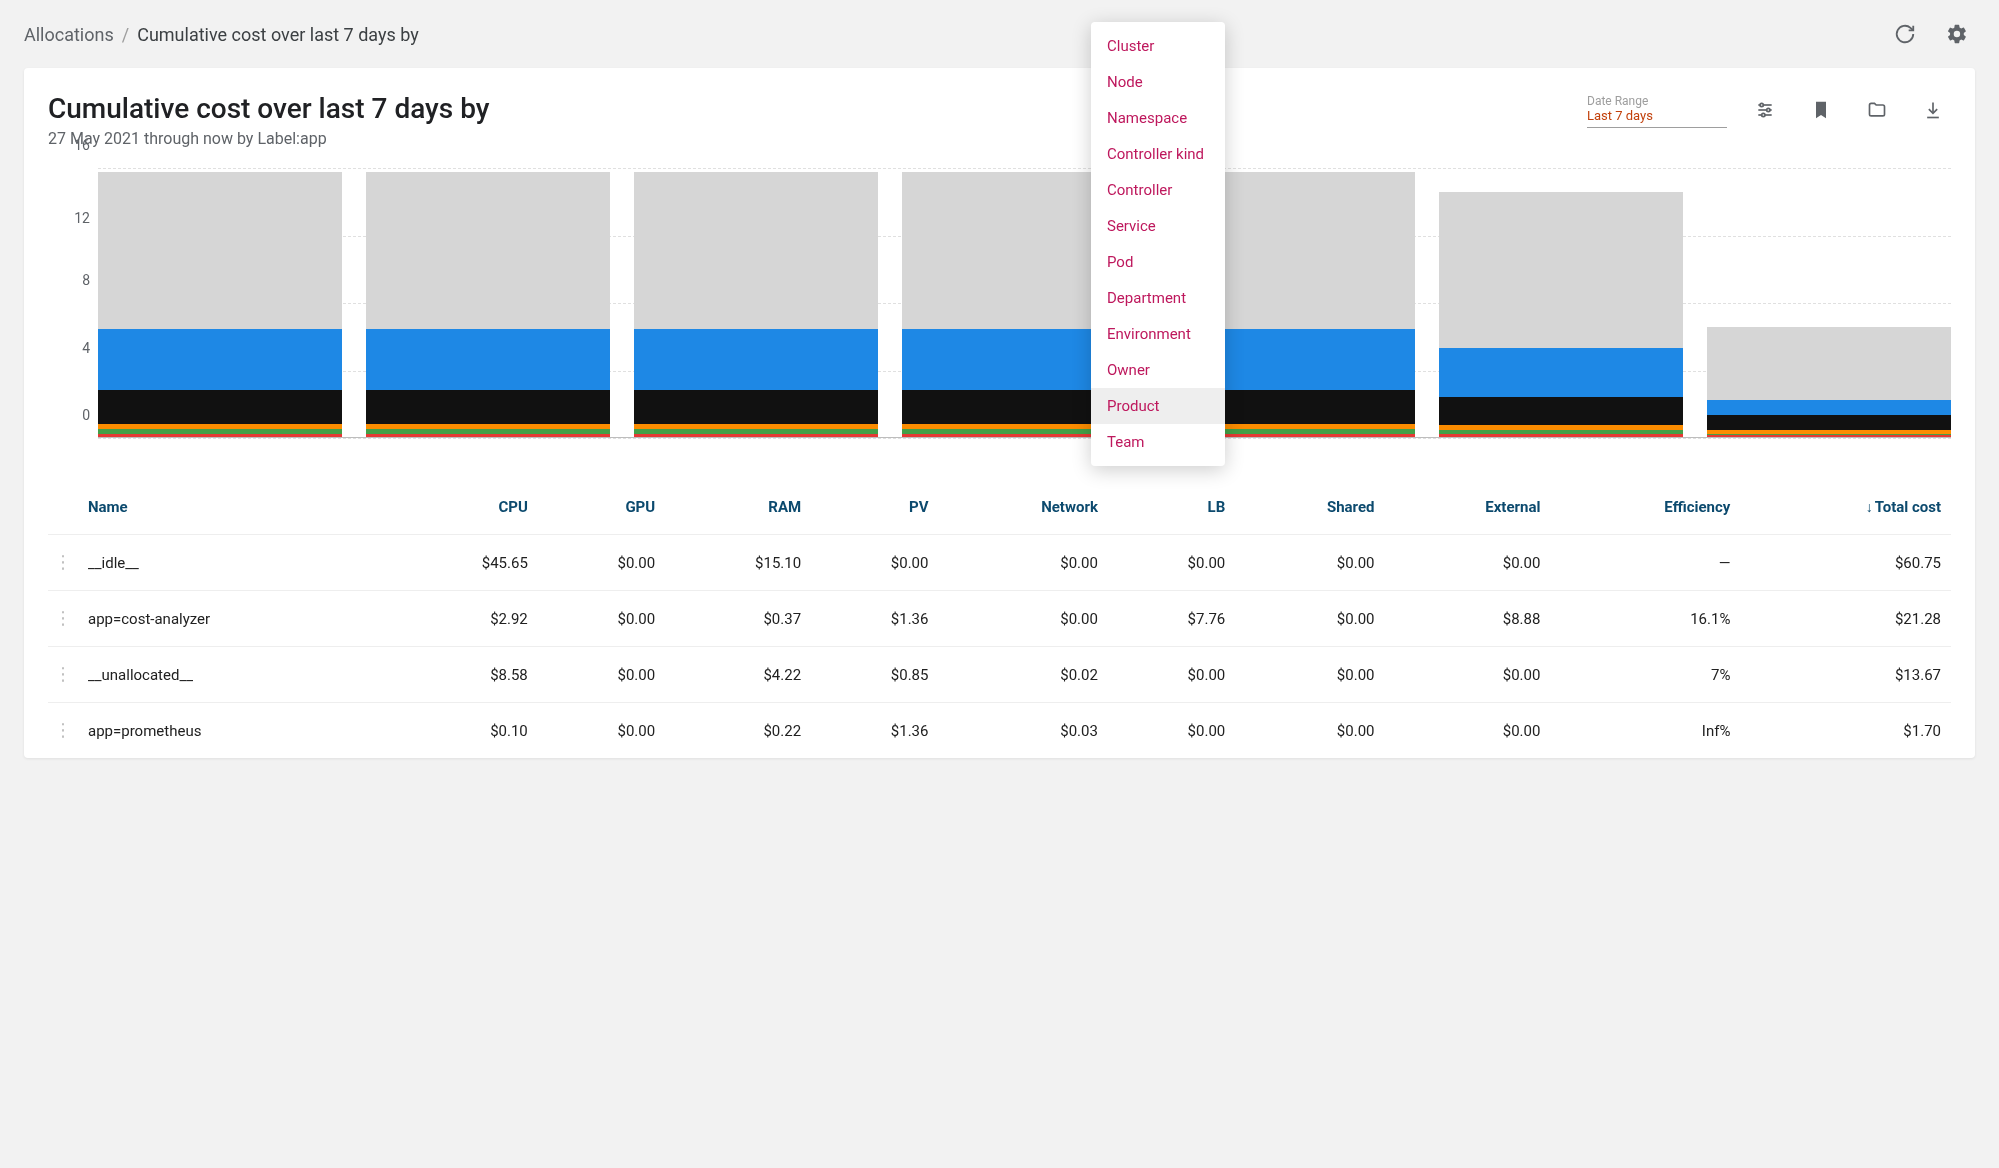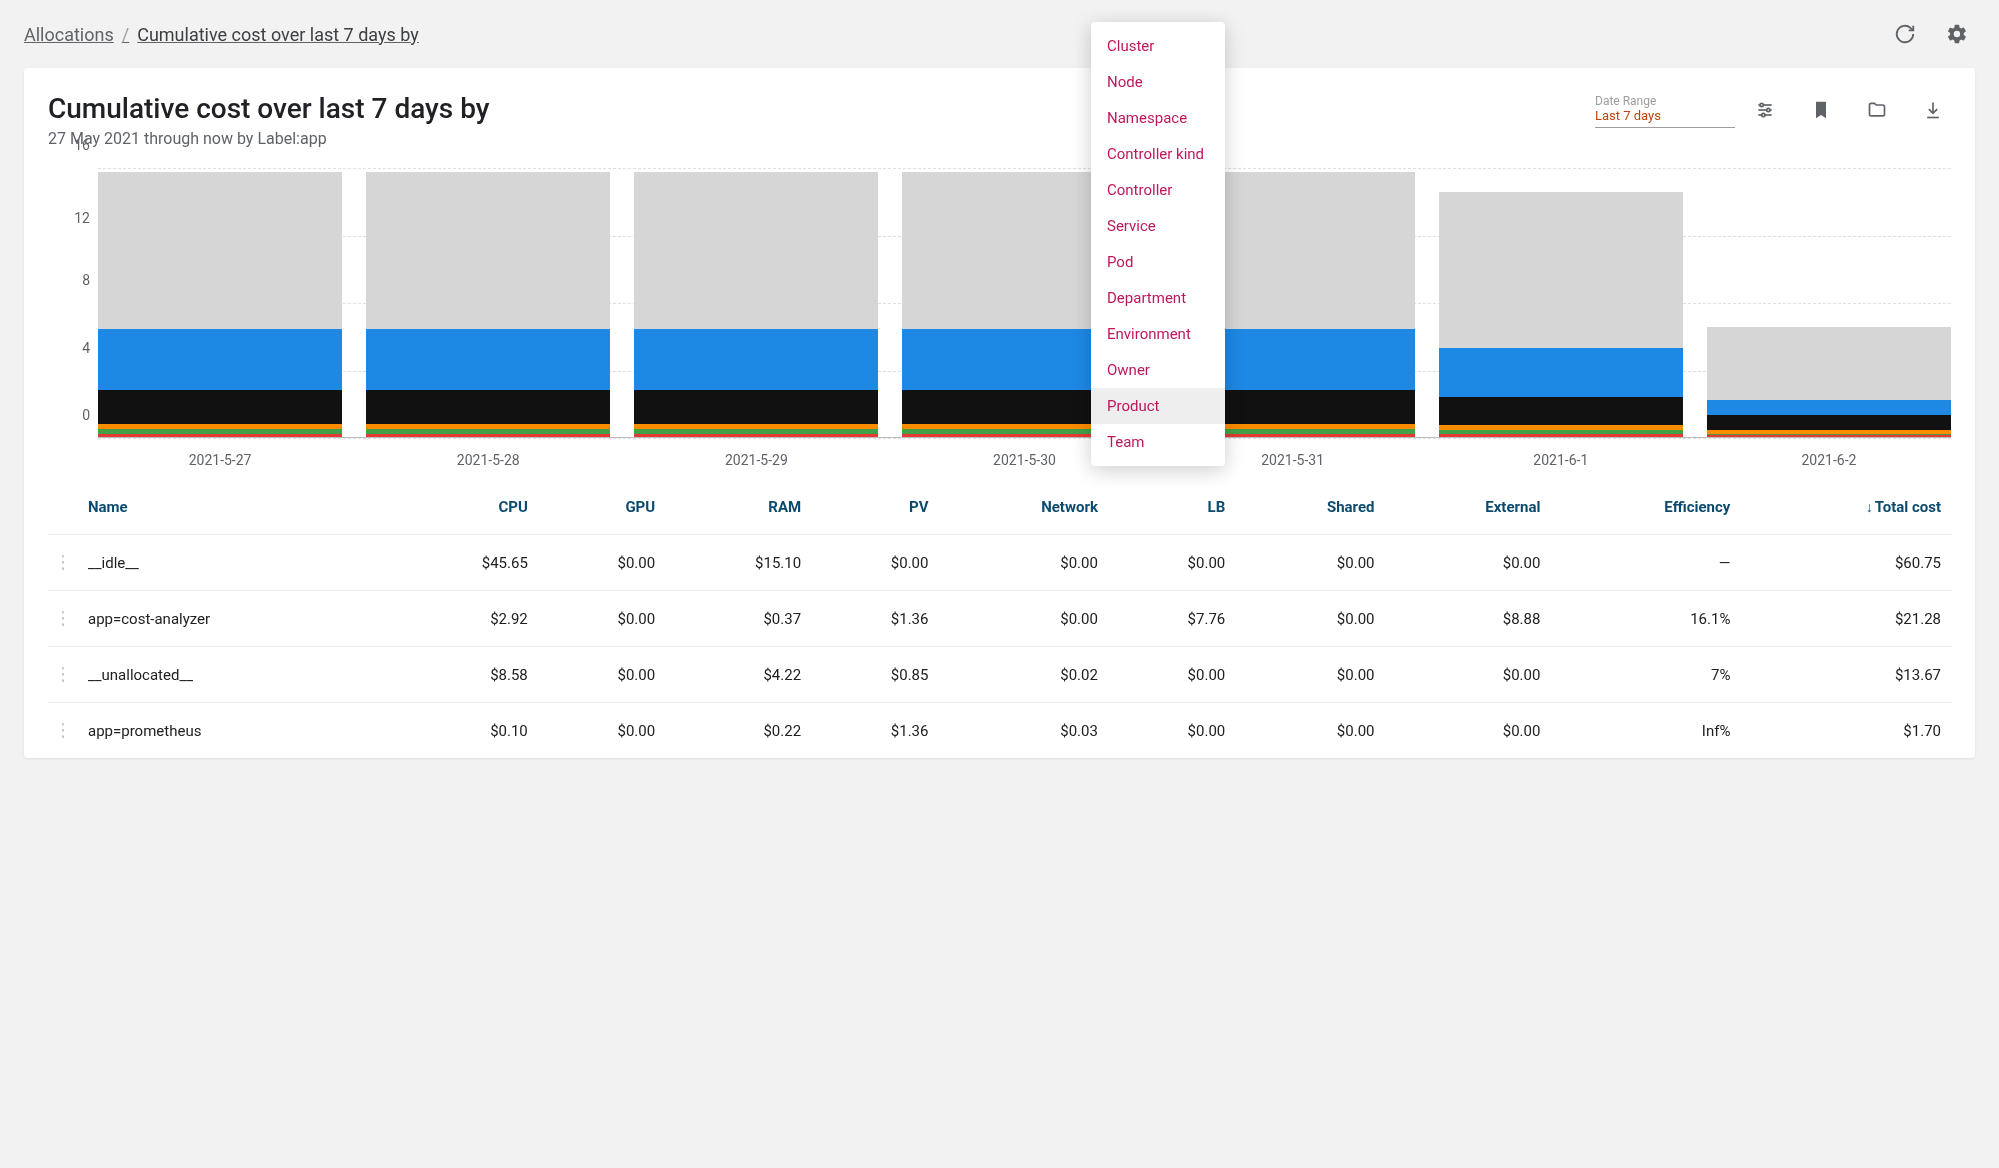--- a/index.html
+++ b/index.html
@@ -14,21 +14,20 @@
       align-items: center;
       justify-content: space-between;
       padding: 16px 24px;
     }
     .breadcrumb {
       display: flex;
       align-items: center;
       gap: 8px;
       font-size: 18px;
       color: #5f6368;
-      text-decoration: underline;
     }
     .breadcrumb .sep { color: #9e9e9e; }
     .breadcrumb .current { color: #3c4043; }
     .topbar-actions {
       display: flex;
       gap: 16px;
       align-items: center;
     }
     .icon-btn {
       width: 36px; height: 36px;
@@ -57,21 +56,21 @@
       color:#202124;
     }
     .title-block p {
       color:#5f6368;
       font-size: 16px;
       margin-top: 4px;
     }
     .controls {
       display:flex;
       align-items:flex-end;
-      gap: 12px;
+      gap: 20px;
     }
     .date-range {
       display:flex;
       flex-direction: column;
       min-width: 140px;
       border-bottom:1px solid #9e9e9e;
       padding-bottom:4px;
     }
     .date-range label {
       font-size: 12px;
@@ -334,29 +333,20 @@
           <div class="bar-stack">
             <div class="seg" style="height: 1.6875px; background: rgb(229, 57, 53);"></div>
             <div class="seg" style="height: 1.6875px; background: rgb(67, 160, 71);"></div>
             <div class="seg" style="height: 3.375px; background: rgb(251, 140, 0);"></div>
             <div class="seg" style="height: 15.1875px; background: rgb(17, 17, 17);"></div>
             <div class="seg" style="height: 15.1875px; background: rgb(30, 136, 229);"></div>
             <div class="seg" style="height: 72.5625px; background: rgb(214, 214, 214);"></div>
           </div>
         </div>
       </div>
-    <div class="x-labels" id="xlabels">
-        <div class="x-label">2021-5-27</div>
-        <div class="x-label">2021-5-28</div>
-        <div class="x-label">2021-5-29</div>
-        <div class="x-label">2021-5-30</div>
-        <div class="x-label">2021-5-31</div>
-        <div class="x-label">2021-6-1</div>
-        <div class="x-label">2021-6-2</div>
-      </div>
   </div>
 
   <table>
     <thead>
       <tr>
         <th class="menu-col"></th>
         <th class="name-col">Name</th>
         <th>CPU</th>
         <th>GPU</th>
         <th>RAM</th>

